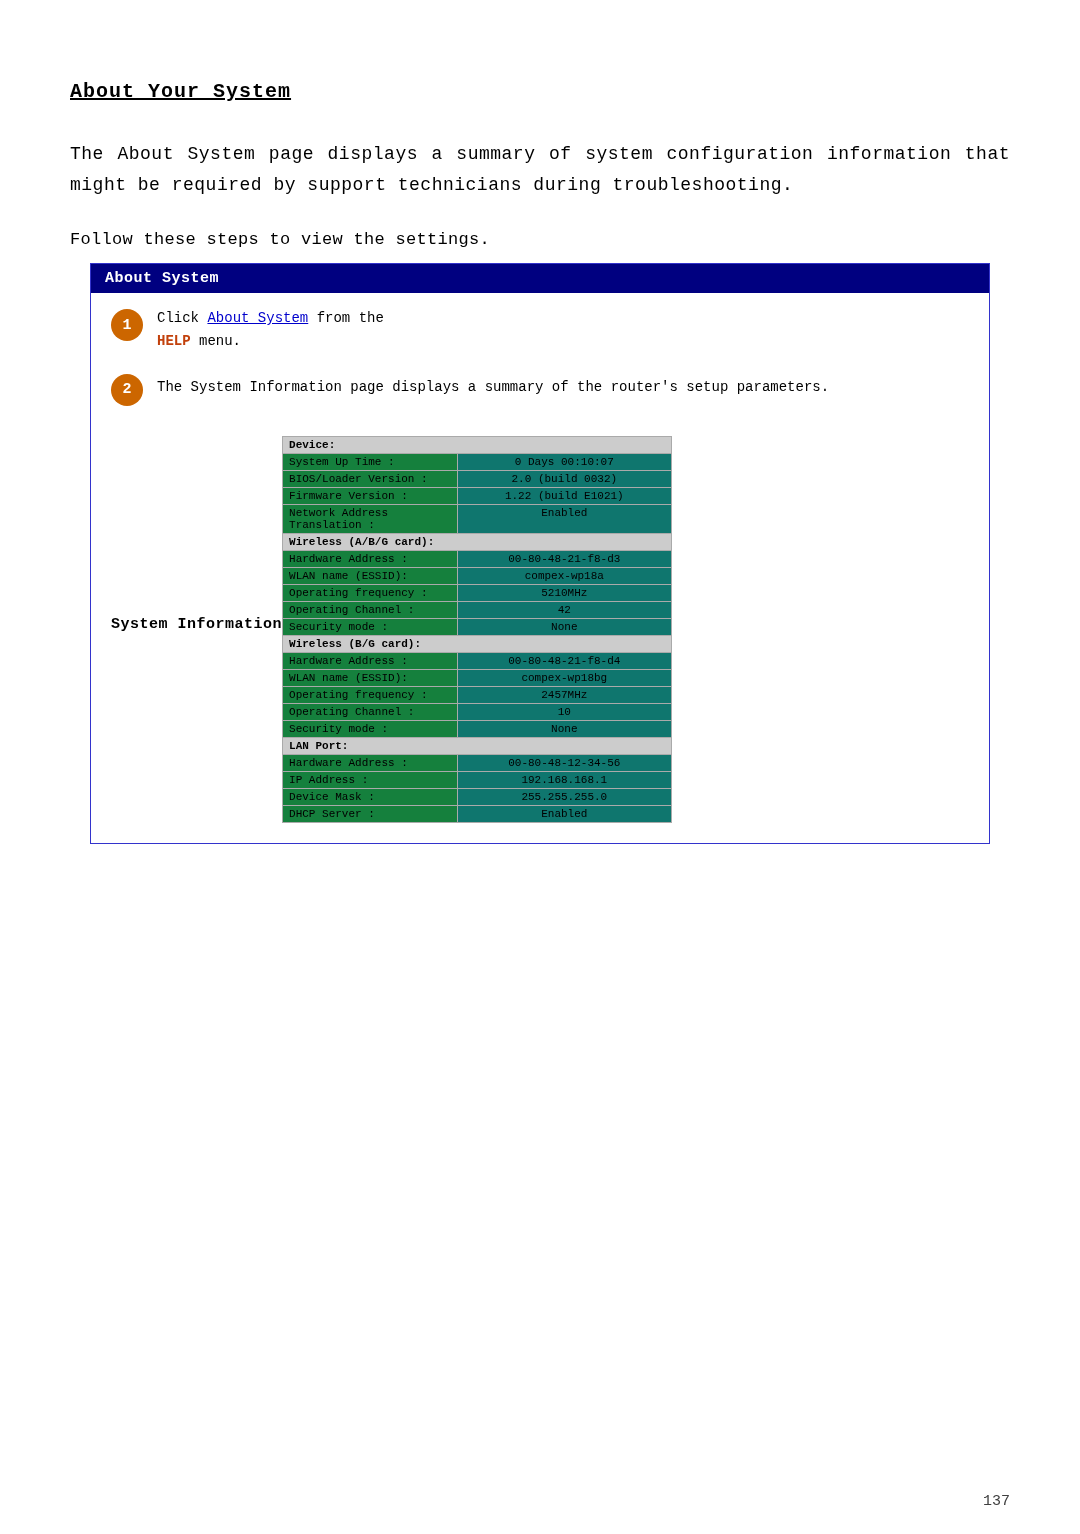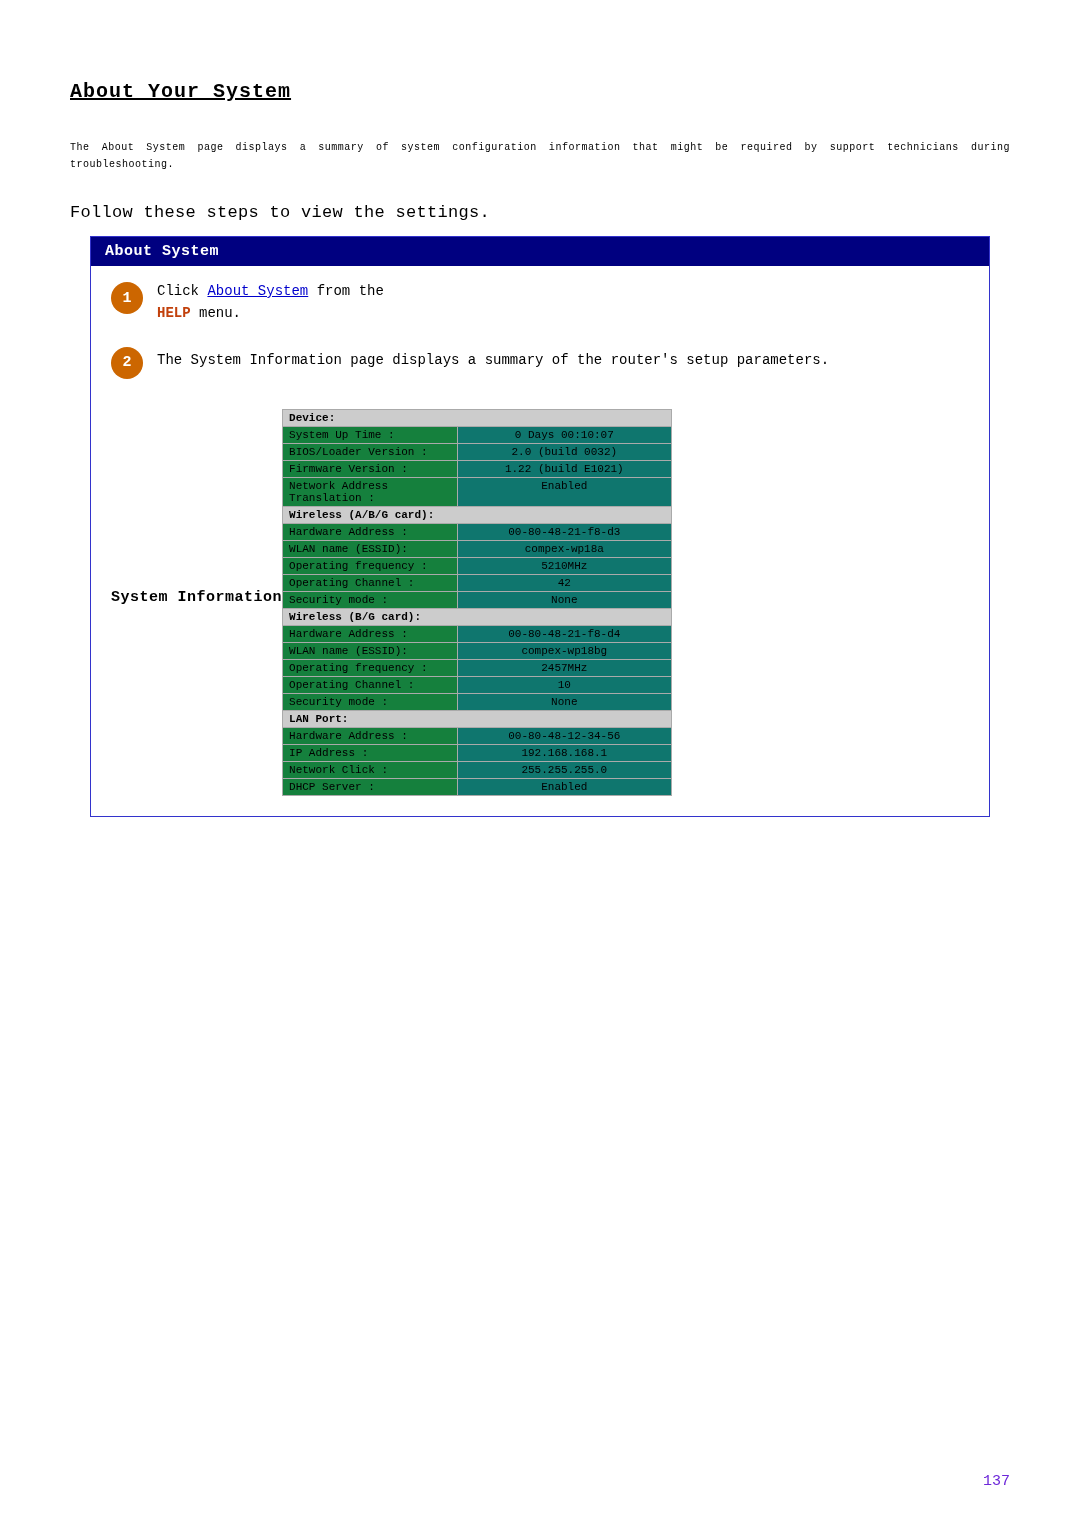--- a/index.html
+++ b/index.html
@@ -23,21 +23,21 @@
 
     .page-title {
       font-size: 20px;
       font-weight: bold;
       text-decoration: underline;
       margin-bottom: 36px;
       letter-spacing: 1px;
     }
 
     .intro-text {
-      font-size: 10px;
+      font-size: 18px;
       line-height: 1.7;
       text-align: justify;
       letter-spacing: 0.5px;
       margin-bottom: 30px;
     }
 
     .follow-text {
       font-size: 17px;
       margin-bottom: 14px;
       letter-spacing: 0.3px;
@@ -151,24 +151,24 @@
     }
 
     .sysinfo-table .value-col {
       width: 215px;
       background: #0f766e;
       text-align: center;
     }
 
     .page-number {
       position: absolute;
-      bottom: 44px;
+      bottom: 24px;
       right: 70px;
       font-size: 15px;
-      color: #6d28d9;
+      color: #404040;
       margin-left: 20px;
     }
   </style>
 </head>
 <body>
 
 <div class="page-content">
   <div class="page-title">About Your System</div>
 
   <p class="intro-text">The About System page displays a summary of system configuration information that might be required by support technicians during troubleshooting.</p>
@@ -265,21 +265,21 @@
               </tr>
               <tr>
                 <td class="label-col">Hardware Address :</td>
                 <td class="value-col">00-80-48-12-34-56</td>
               </tr>
               <tr>
                 <td class="label-col">IP Address :</td>
                 <td class="value-col">192.168.168.1</td>
               </tr>
               <tr>
-                <td class="label-col">Network Click :</td>
+                <td class="label-col">Device Mask :</td>
                 <td class="value-col">255.255.255.0</td>
               </tr>
               <tr>
                 <td class="label-col">DHCP Server :</td>
                 <td class="value-col">Enabled</td>
               </tr>
             </tbody>
         </table>
       </div>
 

